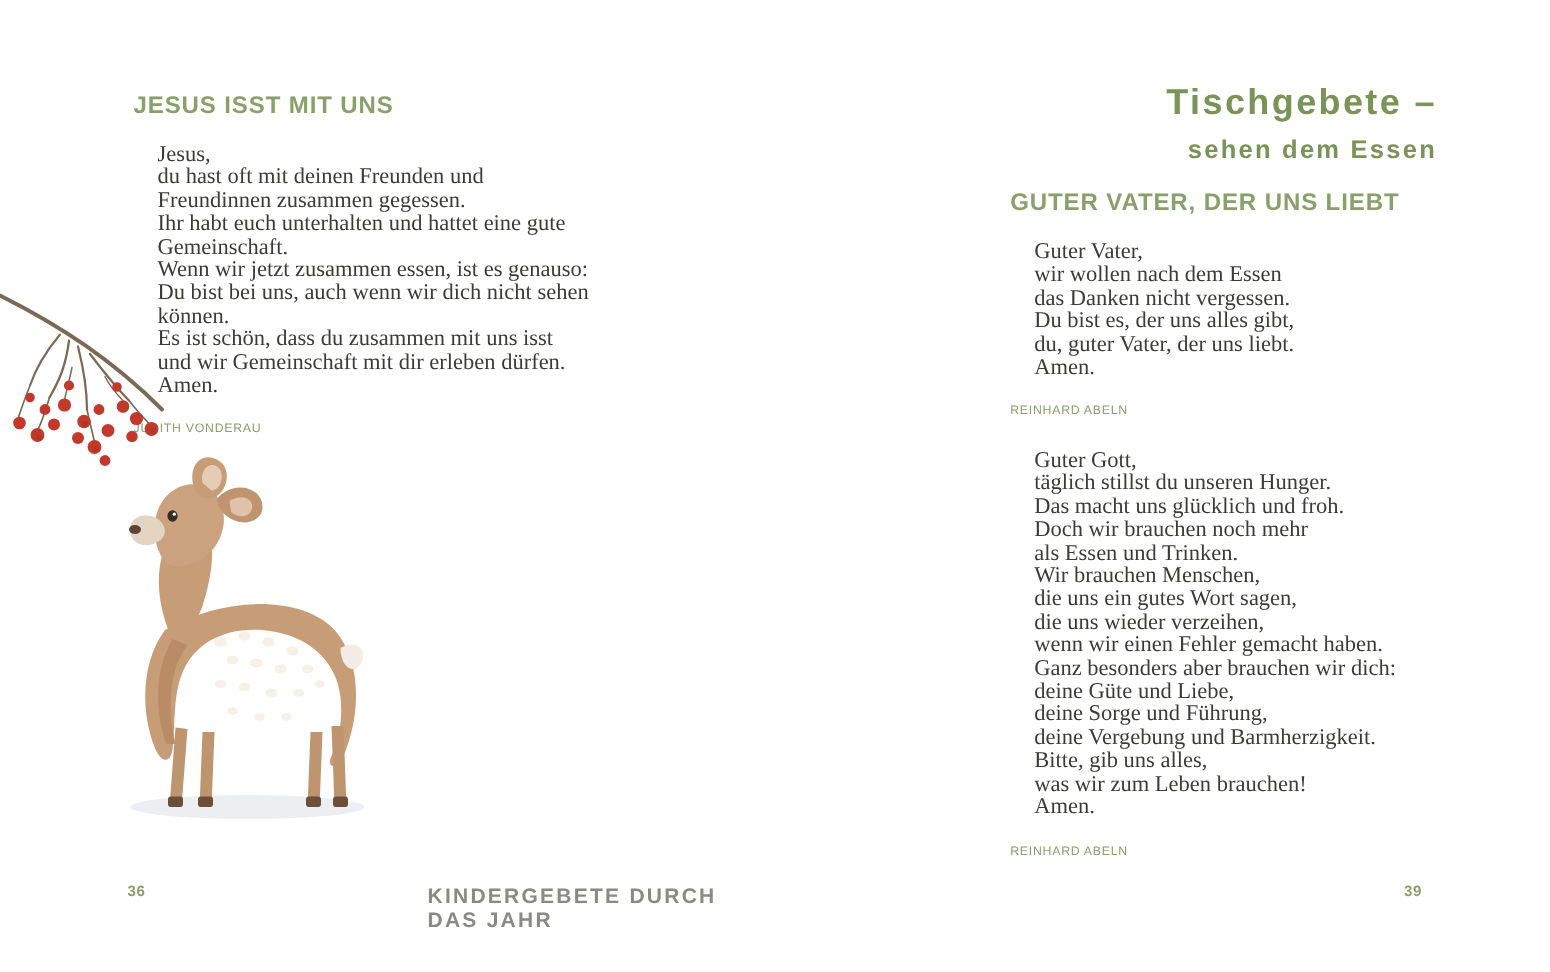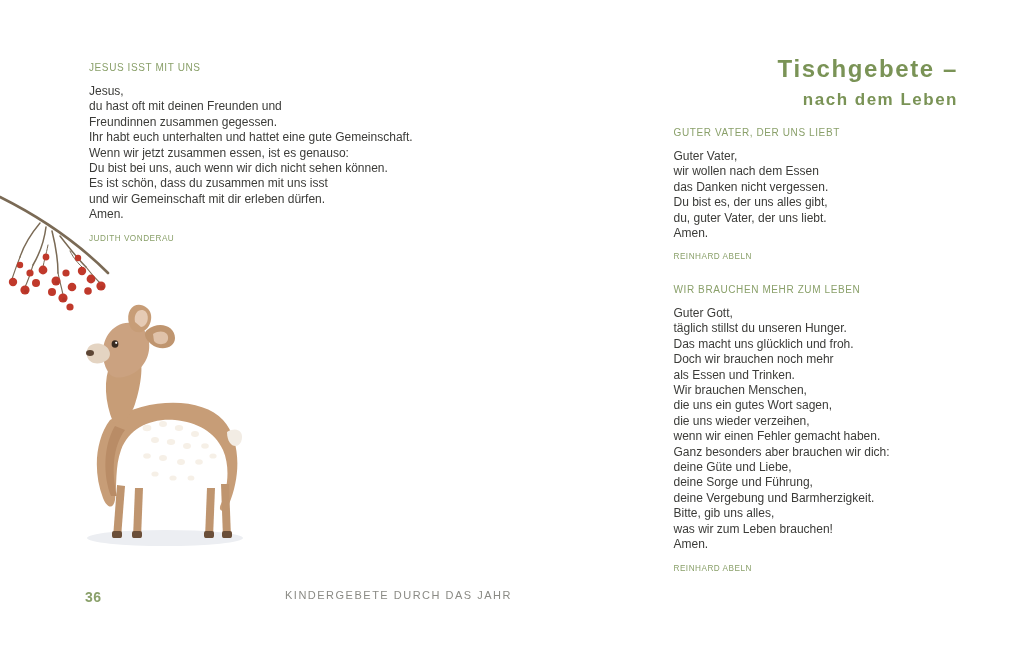--- a/index.html
+++ b/index.html
@@ -22,34 +22,35 @@
     display: flex;
   }
   .page {
     position: relative;
     width: 50%;
     height: 100%;
   }
 
   
   .prayer-title {
-    font-size: 10px;
-    font-weight: normal;
+    font-size: 16px;
+    font-weight: bold;
     letter-spacing: 0.6px;
     color: #8aa06a;
     text-transform: uppercase;
     margin: 0 0 11px 0;
     font-family: "Liberation Sans", sans-serif;
   }
   .prayer-body {
-    font-size: 12px;
+    font-size: 15px;
     line-height: 15.4px;
     color: #3b3b38;
-    margin: 0;
+    margin: 16px;
     white-space: pre-line;
+    font-family: Liberation Serif, serif;
   }
   .prayer-author {
     font-size: 8.2px;
     font-weight: normal;
     letter-spacing: 0.5px;
     color: #8aa06a;
     text-transform: uppercase;
     margin-top: 11px;
   }
 
@@ -100,32 +101,32 @@
   
   .footer {
     position: absolute;
     bottom: 45px;
     left: 0;
     right: 0;
     height: 14px;
   }
   .folio {
     position: absolute;
+    font-size: 10px;
+    color: #8aa06a;
+    font-weight: bold;
+    letter-spacing: 0.4px;
+  }
+  .running-head {
+    position: absolute;
     font-size: 14px;
-    color: #8aa06a;
-    font-weight: bold;
-    letter-spacing: 0.4px;
-  }
-  .running-head {
-    position: absolute;
-    font-size: 11px;
     letter-spacing: 1.5px;
     color: #8a8a84;
     text-transform: uppercase;
-    font-weight: normal;
+    font-weight: bold;
   }
   .folio-left { left: 85px; }
   .running-left { left: 285px; }
   .folio-right { right: 85px; }
 
   
   .illu { position: absolute; }
 
   .illu-branch { left: 0px; top: 195px; width: 230px; height: 175px; }
   .illu-deer   { left: 55px; top: 300px; width: 245px; height: 255px; }
@@ -259,50 +260,53 @@
     <div class="footer">
       <span class="folio folio-left">36</span>
       <span class="running-head running-left">Kindergebete durch das Jahr</span>
     </div>
   </div>
 
   <div class="page">
 
     <div class="chapter-heading">
       <span class="line1">Tischgebete –</span>
-      <span class="line2">nach dem Leben</span>
+      <span class="line2">sehen dem Essen</span>
     </div>
 
     <div class="right-prayer-1">
       <h2 class="prayer-title">Guter Vater, der uns liebt</h2>
       <p class="prayer-body">Guter Vater,
 wir wollen nach dem Essen
 das Danken nicht vergessen.
 Du bist es, der uns alles gibt,
 du, guter Vater, der uns liebt.
 Amen.</p>
       <div class="prayer-author">Reinhard Abeln</div>
     </div>
 
     <div class="right-prayer-2">
-      <h2 class="prayer-title">Wir brauchen mehr zum Leben</h2>
       <p class="prayer-body">Guter Gott,
 täglich stillst du unseren Hunger.
 Das macht uns glücklich und froh.
 Doch wir brauchen noch mehr
 als Essen und Trinken.
 Wir brauchen Menschen,
 die uns ein gutes Wort sagen,
 die uns wieder verzeihen,
 wenn wir einen Fehler gemacht haben.
 Ganz besonders aber brauchen wir dich:
 deine Güte und Liebe,
 deine Sorge und Führung,
 deine Vergebung und Barmherzigkeit.
 Bitte, gib uns alles,
 was wir zum Leben brauchen!
 Amen.</p>
       <div class="prayer-author">Reinhard Abeln</div>
     </div>
 
+    <div class="footer">
+
+      <span class="folio folio-right">39</span>
+    </div>
   </div>
 
 </div>
 
 </body></html>

